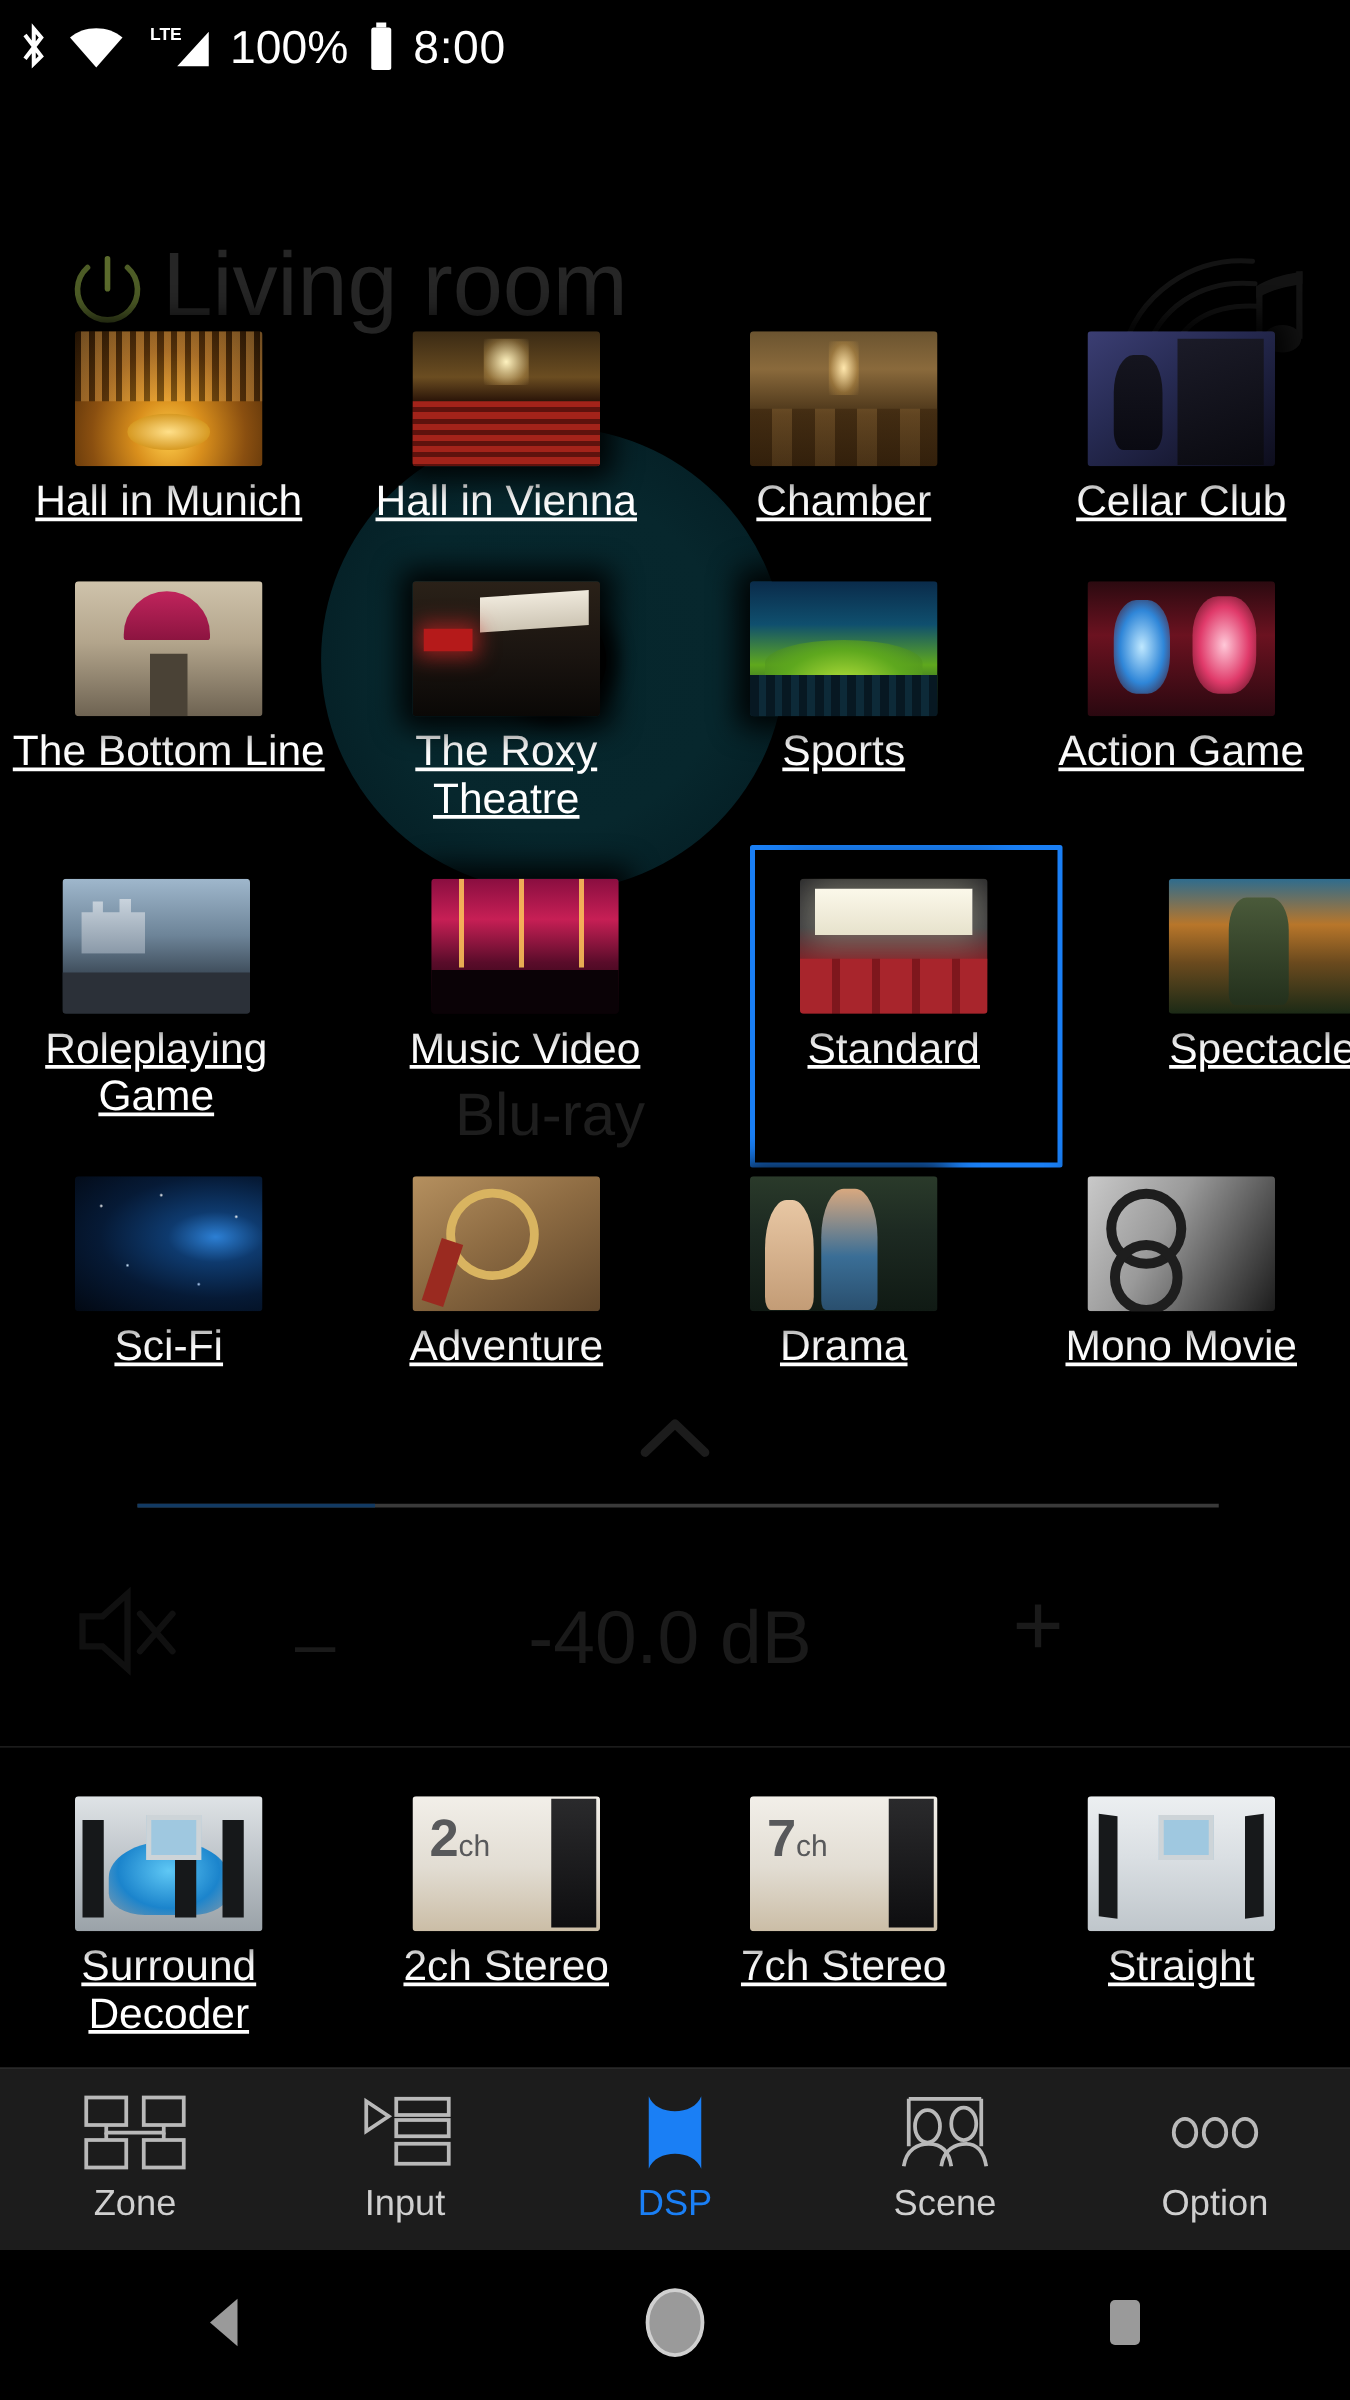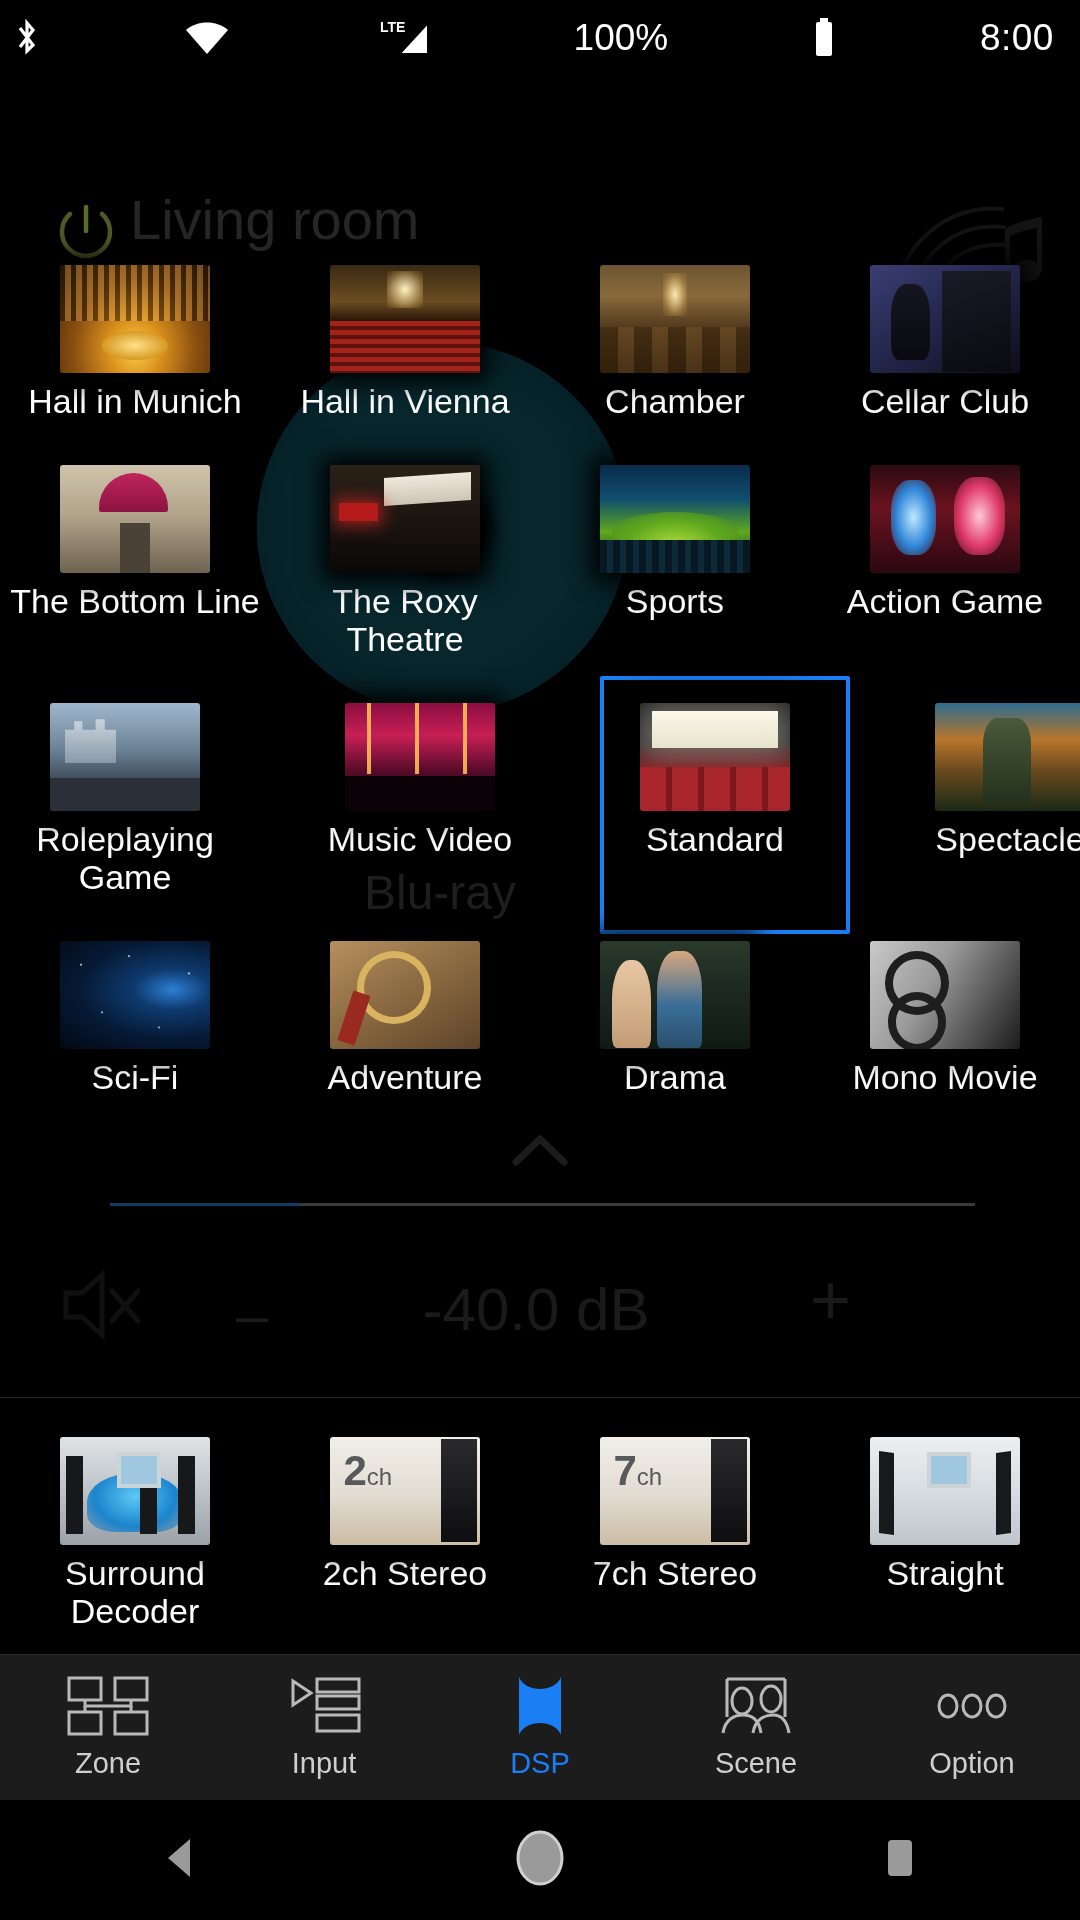--- a/index.html
+++ b/index.html
@@ -2,62 +2,62 @@
 <html><head>
 <meta charset="utf-8">
 <style>
   html,body{margin:0;padding:0;background:#000;}
   body{width:1080px;height:1920px;overflow:hidden;font-family:"Liberation Sans",sans-serif;
        -webkit-font-smoothing:antialiased;}
   #screen{position:relative;width:1080px;height:1920px;background:#000;overflow:hidden;}
 
   
   .statusbar{position:absolute;left:0;top:0;width:1080px;height:76px;background:#000;
-             display:flex;align-items:center;justify-content:space-between;padding-right:26px;box-sizing:border-box;}
+             display:flex;align-items:center;justify-content:flex-start;padding-right:26px;box-sizing:border-box;}
   .statusbar .si{display:flex;align-items:center;margin-left:14px;color:#fff;}
   .st-time{font-size:37px;color:#fff;letter-spacing:.5px;margin-left:12px;}
   .st-batt-txt{font-size:37px;color:#fff;}
 
   
   .titlebar{position:absolute;left:0;top:60px;width:1080px;height:114px;
             background:linear-gradient(180deg,#2e2e2e 0%,#262626 60%,#202020 100%);
             border-bottom:1px solid #3d3d3d;box-sizing:border-box;}
   .backbtn{position:absolute;left:34px;top:0;height:114px;width:90px;display:flex;align-items:center;justify-content:center;}
   .page-title{position:absolute;left:0;top:0;width:1080px;height:114px;line-height:114px;
               text-align:center;color:#fff;font-size:44px;font-weight:400;}
 
   
   .bg-layer{position:absolute;left:0;top:175px;width:1080px;height:1480px;overflow:hidden;}
   .bg-disc{position:absolute;left:305px;top:215px;width:275px;height:275px;border-radius:50%;
            background:radial-gradient(circle at 50% 50%, #06262c 0%, #07272d 52%, #052026 75%, #030f13 100%);
            transform:scale(1.35,1.35);}
   .bg-disc:after{content:"";position:absolute;left:50%;top:50%;width:62px;height:62px;margin:-31px 0 0 -31px;
                  border-radius:50%;background:#000;box-shadow:0 0 10px 6px rgba(0,0,0,.85);}
-  .bg-room{position:absolute;left:130px;top:12px;color:#262626;font-size:56px;white-space:nowrap;}
+  .bg-room{position:absolute;left:130px;top:12px;color:#262626;font-size:72px;white-space:nowrap;}
   .bg-power{position:absolute;left:48px;top:22px;}
   .bg-music{position:absolute;right:28px;top:20px;opacity:.55;}
   .bg-src{position:absolute;left:0;top:690px;width:880px;text-align:center;color:#1e1e1e;font-size:48px;}
   .bg-vol{position:absolute;left:0;top:1100px;width:1072px;text-align:center;color:#1a1a1a;font-size:60px;}
   .bg-minus{position:absolute;left:236px;top:1106px;color:#1a1a1a;font-size:58px;}
   .bg-plus{position:absolute;left:810px;top:1090px;color:#1a1a1a;font-size:70px;line-height:1;}
   .bg-mute{position:absolute;left:58px;top:1090px;opacity:.6;}
   .bg-chev{position:absolute;left:510px;top:955px;opacity:.65;}
   .bg-slider{position:absolute;left:110px;top:1028px;width:865px;height:3px;background:#3a3a3a;}
   .bg-slider i{position:absolute;left:0;top:0;height:3px;width:190px;background:#123a63;display:block;}
 
   
   .grid{position:absolute;left:0;top:248px;width:1080px;}
   .row{display:flex;width:1080px;}
   .cell{width:270px;box-sizing:border-box;display:flex;flex-direction:column;align-items:center;
         padding-top:10px;position:relative;}
   .cell .thumbwrap{width:186px;height:108px;display:flex;align-items:center;justify-content:center;}
   .thumb{width:186px;height:108px;border-radius:3px;overflow:hidden;position:relative;
          box-shadow:0 0 22px 10px rgba(0,0,0,.9);}
   .thumb.sq{width:150px;height:108px;margin-top:13px;}
-  .cap{margin-top:16px;color:#fff;font-size:34px;line-height:38px;text-align:center;width:250px;}
+  .cap{margin-top:16px;color:#fff;font-size:34px;line-height:38px;text-align:center;width:250px;text-decoration:underline;}
   .cell.selected{outline:none;}
   .selbox{position:absolute;left:10px;top:-10px;width:250px;height:258px;border:4px solid #1a7ff5;
           box-sizing:border-box;border-radius:2px;pointer-events:none;}
 
   
   .t{position:absolute;inset:0;}
   .t-munich{background:
      radial-gradient(ellipse at 50% 78%, #ffcf4d 0%, #d98f1c 26%, #8a4f10 58%, #3a1f06 100%);}
   .t-munich:before{content:"";position:absolute;left:0;top:0;right:0;height:52%;
      background:repeating-linear-gradient(90deg,rgba(0,0,0,.42) 0 5px,rgba(255,200,110,.26) 5px 11px);}

